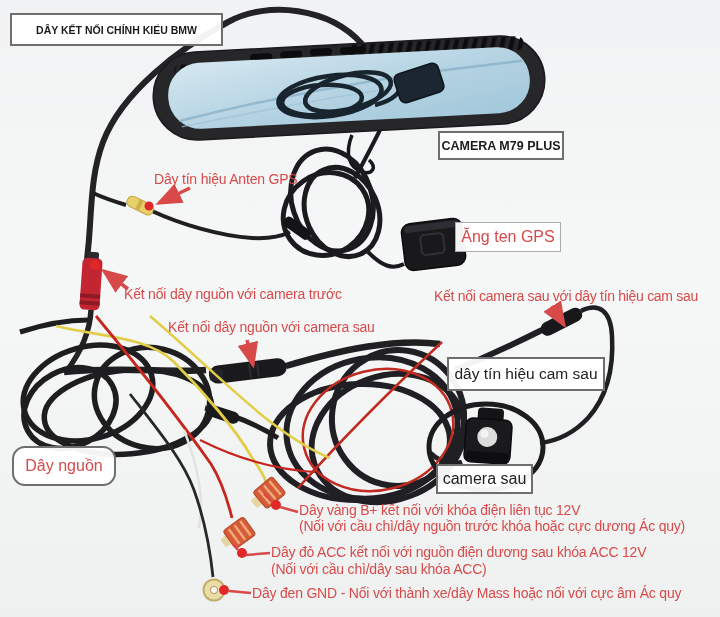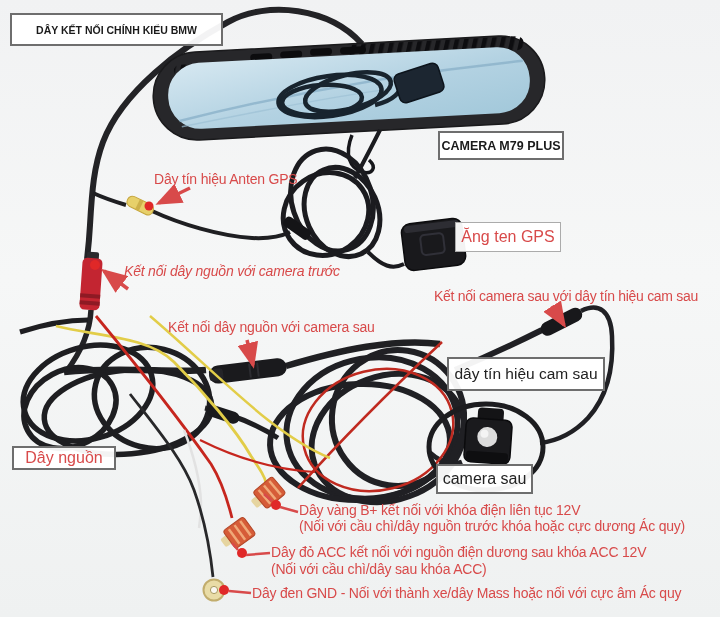--- a/index.html
+++ b/index.html
@@ -18,23 +18,23 @@
   .red-ink{color:var(--annotation-red,#d84a4a);}
   .red-note{
     position:absolute;color:var(--annotation-red,#d84a4a);
     font-size:14px;letter-spacing:-0.2px;white-space:nowrap;line-height:1.15;
   }
   #box-title{left:10px;top:13px;width:213px;height:33px;font-size:10.5px;font-weight:bold;}
   #box-model{left:438px;top:131px;width:126px;height:29px;font-size:12.5px;font-weight:bold;text-align:right;}
   #box-gps{left:455px;top:222px;width:106px;height:30px;font-size:16px;}
   #box-rearsig{left:447px;top:357px;width:158px;height:34px;font-size:15.5px;color:#222;}
   #box-rearcam{left:436px;top:464px;width:97px;height:30px;font-size:16px;color:#222;}
-  #box-power{left:12px;top:446px;width:104px;height:24px;font-size:16px;}
+  #box-power{left:12px;top:446px;width:104px;height:40px;font-size:16px;border-radius:13px;}
   #note-gps{left:154px;top:171px;}
-  #note-front{left:124px;top:263px;font-style:italic;}
+  #note-front{left:124px;top:286px;}
   #note-rearpow{left:168px;top:319px;}
   #note-rearsig{left:434px;top:288px;letter-spacing:-0.3px;}
   #note-b1{left:299px;top:502px;}
   #note-b2{left:299px;top:518px;}
   #note-r1{left:271px;top:544px;}
   #note-r2{left:271px;top:561px;}
   #note-gnd{left:252px;top:585px;}
 </style>
 </head>
 <body>

